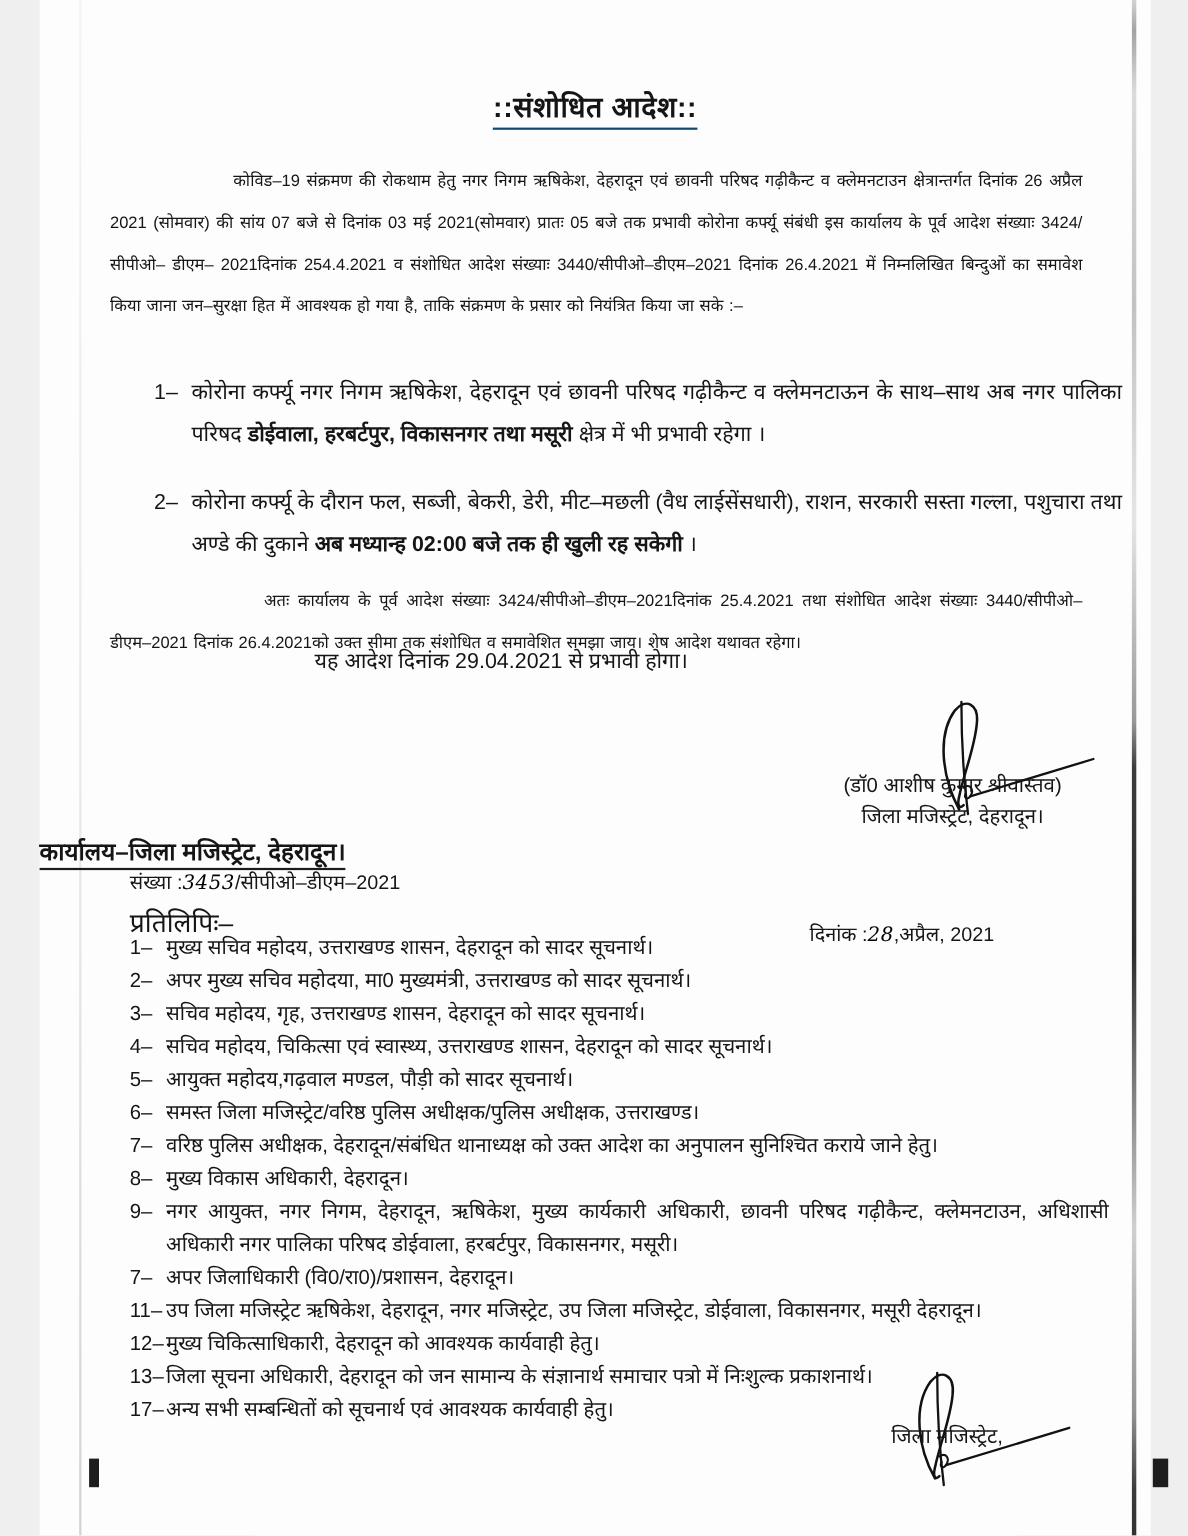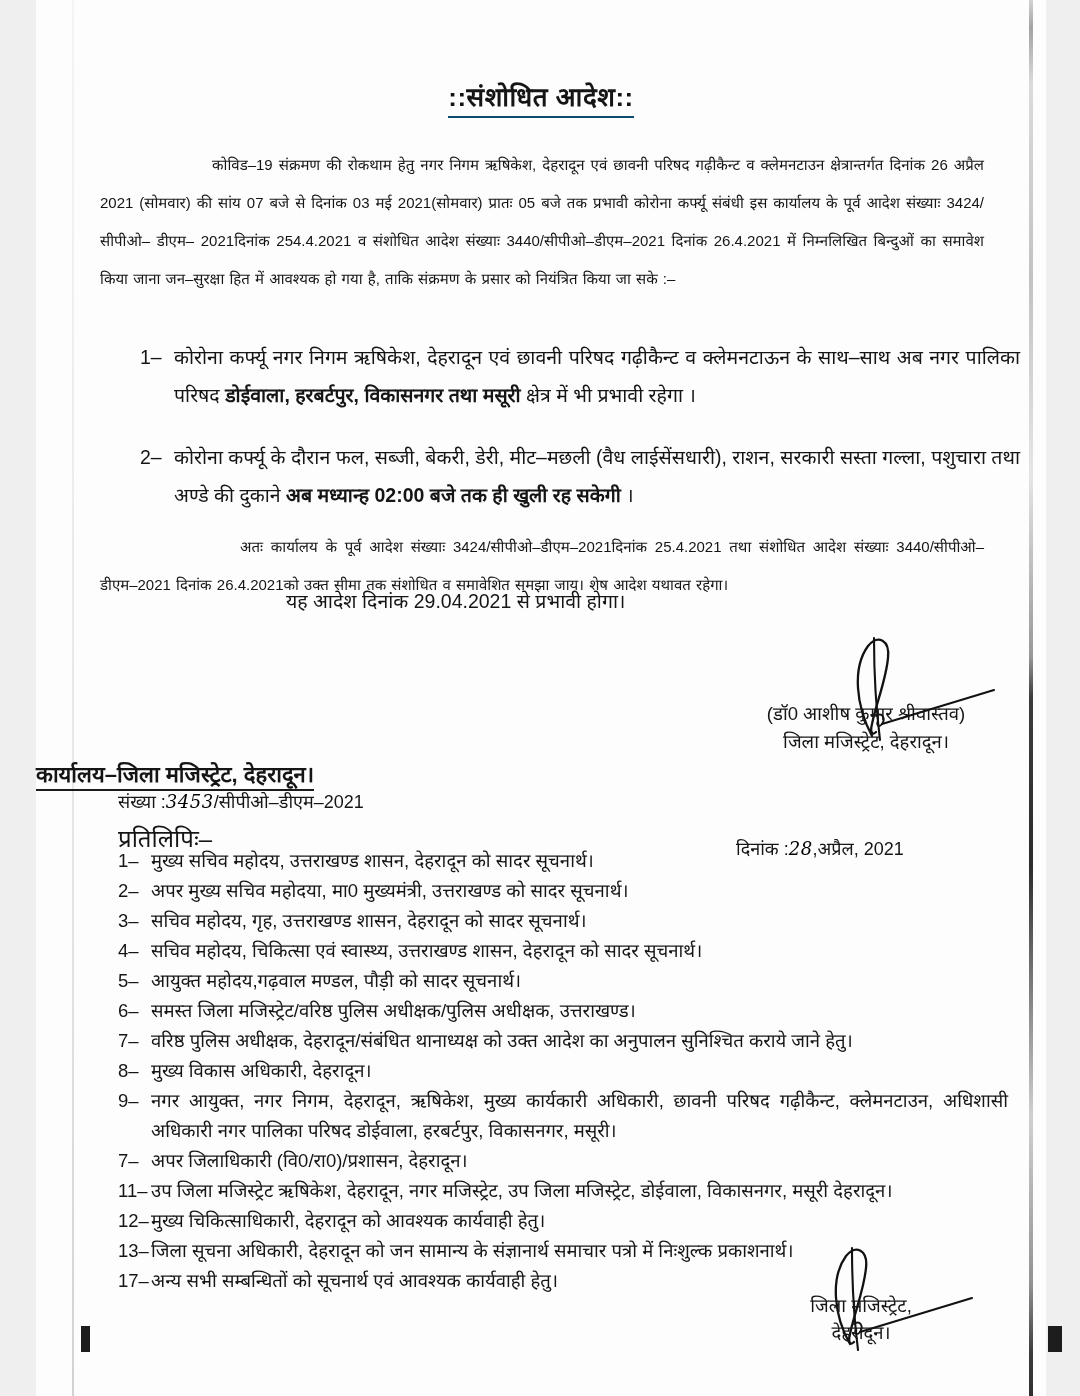--- a/index.html
+++ b/index.html
@@ -356,21 +356,20 @@
     <svg class="sig-svg" id="sig-bottom" width="180" height="110" viewBox="0 0 180 110">
       <path d="M44 100 C 28 72, 24 34, 40 12 C 50 0, 62 6, 60 24 C 58 46, 48 70, 44 90
                C 42 98, 44 102, 48 98" fill="none" stroke="#121212" stroke-width="2.3" stroke-linecap="round"></path>
       <path d="M46 4 C 46 38, 48 74, 52 106" fill="none" stroke="#121212" stroke-width="2.1" stroke-linecap="round"></path>
       <path d="M48 80 C 54 76, 58 82, 54 88 C 51 92, 48 89, 50 85" fill="none" stroke="#121212" stroke-width="1.9" stroke-linecap="round"></path>
       <path d="M54 88 L 166 54" fill="none" stroke="#121212" stroke-width="2.1" stroke-linecap="round"></path>
     </svg>
 
     <div id="sign-block-bottom" class="dv">
       <div>जिला मजिस्ट्रेट,</div>
-      <div>देहरादून।</div>
     </div>
 
   </div>
 
   <div id="bottom-mark-left"></div>
   <div id="bottom-mark-right"></div>
 </div>
 
 <div id="scan-edge"></div>
 

